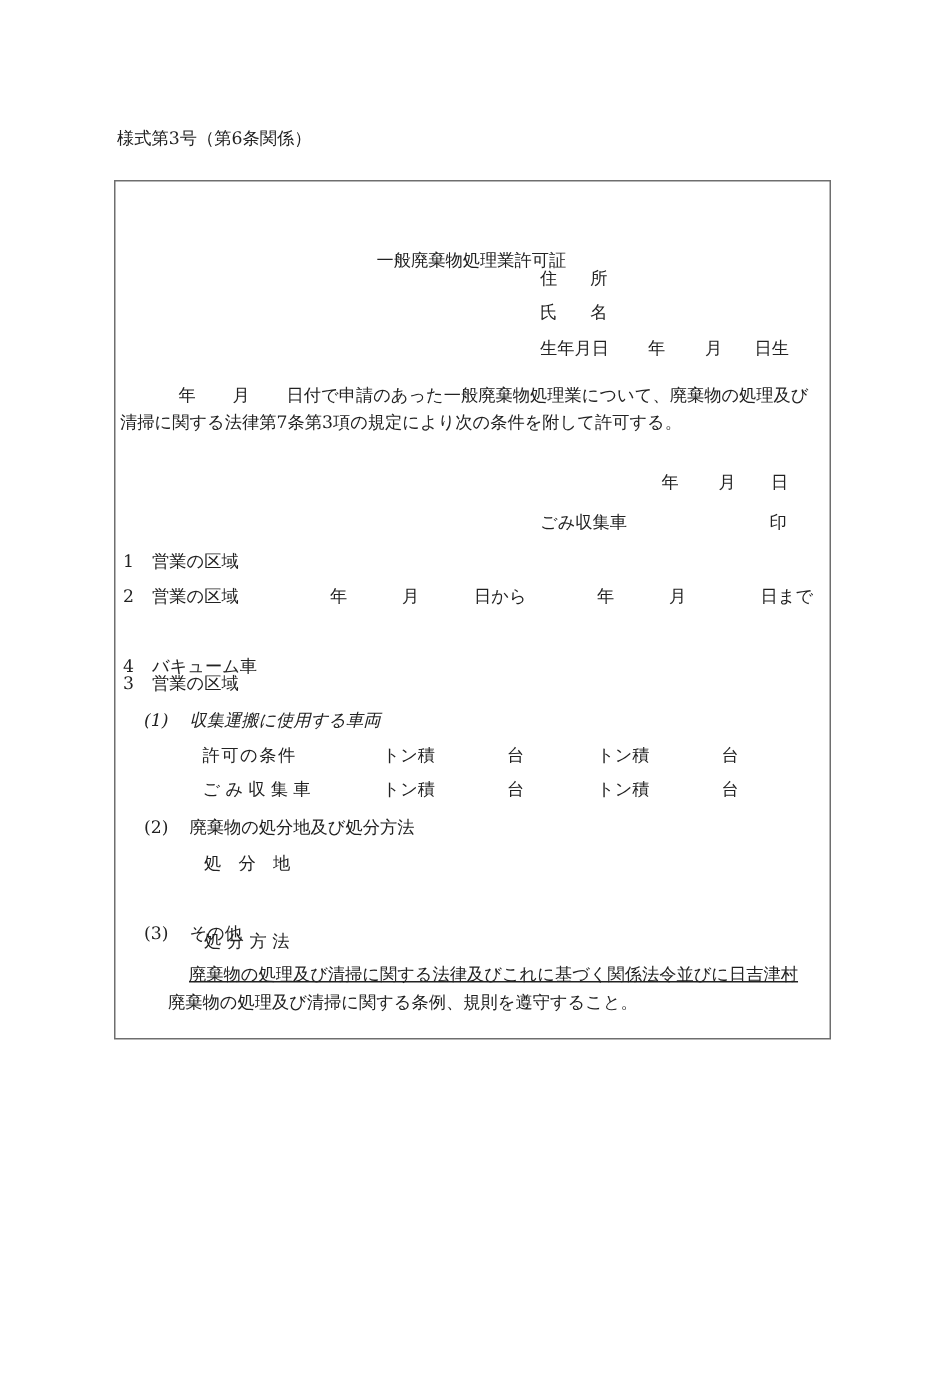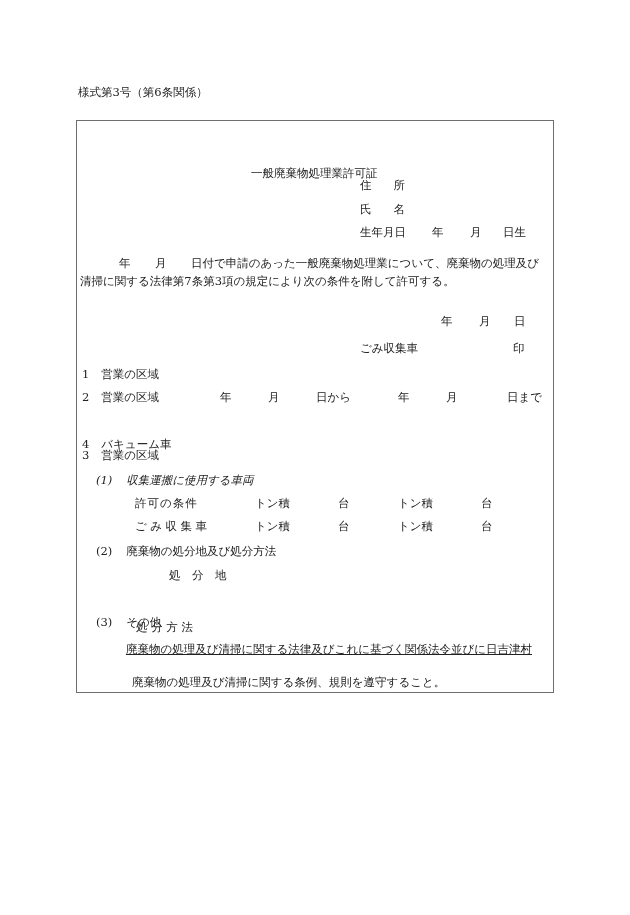--- a/index.html
+++ b/index.html
@@ -84,20 +84,20 @@
   <span style="letter-spacing:3.5px">ごみ収集車</span>
   <span class="abs" style="left:120px; top:0;">トン積</span>
   <span class="abs" style="left:203px; top:0;">台</span>
   <span class="abs" style="left:263px; top:0;">トン積</span>
   <span class="abs" style="left:346px; top:0;">台</span>
 </div>
 
 <div class="abs" style="left:96px; top:546px;">
   <span>(2)</span><span class="sp" style="width:14px"></span><span>廃棄物の処分地及び処分方法</span>
 </div>
-<div class="abs" style="left:136px; top:570px;margin-left:33px;">処　分　地</div>
+<div class="abs" style="left:136px; top:570px;">処　分　地</div>
 <div class="abs" style="left:136px; top:584px;margin-top:38px;">処 分 方 法</div>
 
 <div class="abs" style="left:96px; top:617px;">
   <span>(3)</span><span class="sp" style="width:14px"></span><span>その他</span>
 </div>
 <div class="abs" style="left:126px; top:644px;text-decoration:underline;">廃棄物の処理及び清掃に関する法律及びこれに基づく関係法令並びに日吉津村</div>
-<div class="abs" style="left:112px; top:677px;margin-left:20px;">廃棄物の処理及び清掃に関する条例、規則を遵守すること。</div>
+<div class="abs" style="left:112px; top:663px;">廃棄物の処理及び清掃に関する条例、規則を遵守すること。</div>
 
 </body></html>

